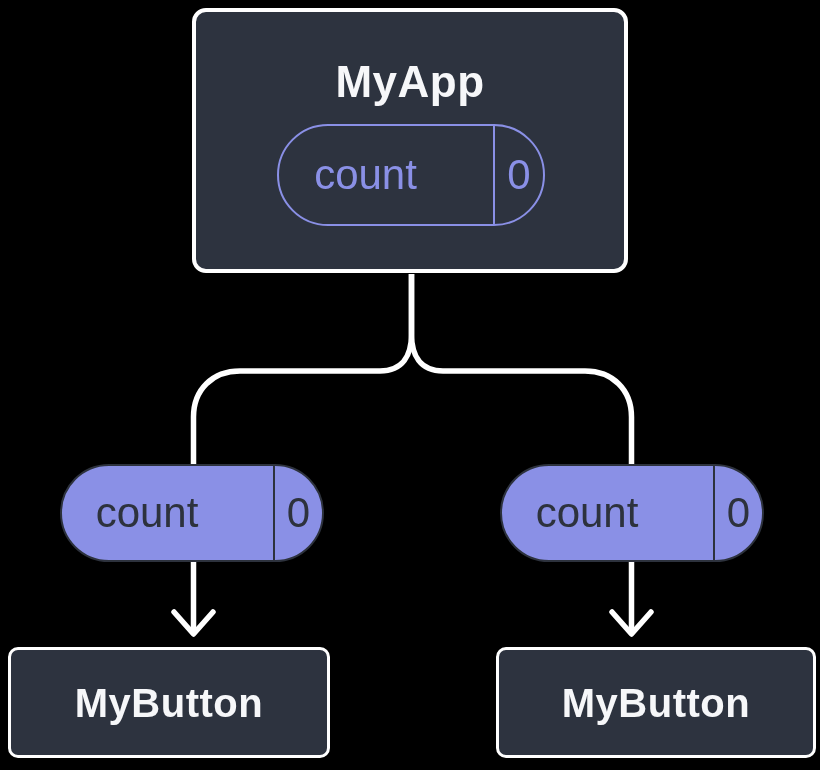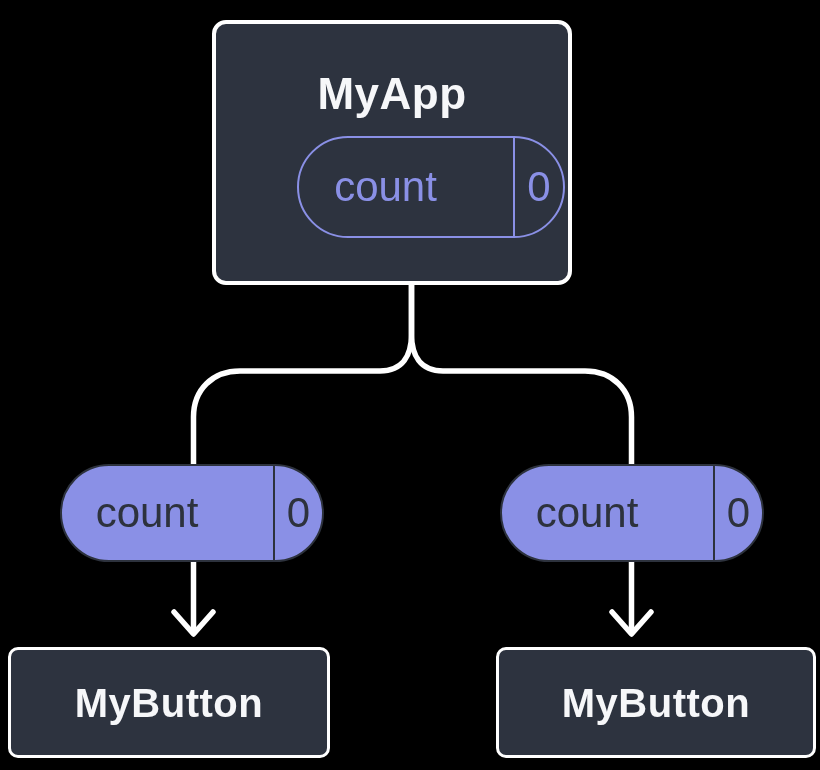--- a/index.html
+++ b/index.html
@@ -24,21 +24,21 @@
   .connector{stroke:var(--connector);stroke-width:5.5;fill:none;}
   .arrowhead{stroke:var(--connector);stroke-width:5.5;fill:none;stroke-linecap:round;stroke-linejoin:round;}
 
   .card{
     position:absolute;
     background:var(--card-background);
     border:4px solid var(--card-border);
     border-radius:14px;
     z-index:1;
   }
-  .card-root{left:192px;top:20px;width:360px;height:265px;margin-left:20px;}
+  .card-root{left:192px;top:8px;width:436px;height:265px;}
   .card-title{
     position:absolute;left:0;right:0;top:44px;
     text-align:center;
     color:var(--card-text);
     font-size:44px;font-weight:700;line-height:52px;
     letter-spacing:0.5px;
   }
   .card-child{width:322px;height:111px;border-width:3.5px;border-radius:10px;}
   .card-child .card-title{top:0;bottom:0;display:flex;align-items:center;justify-content:center;font-size:40px;}
   .card-child-left{left:8px;top:647px;}

